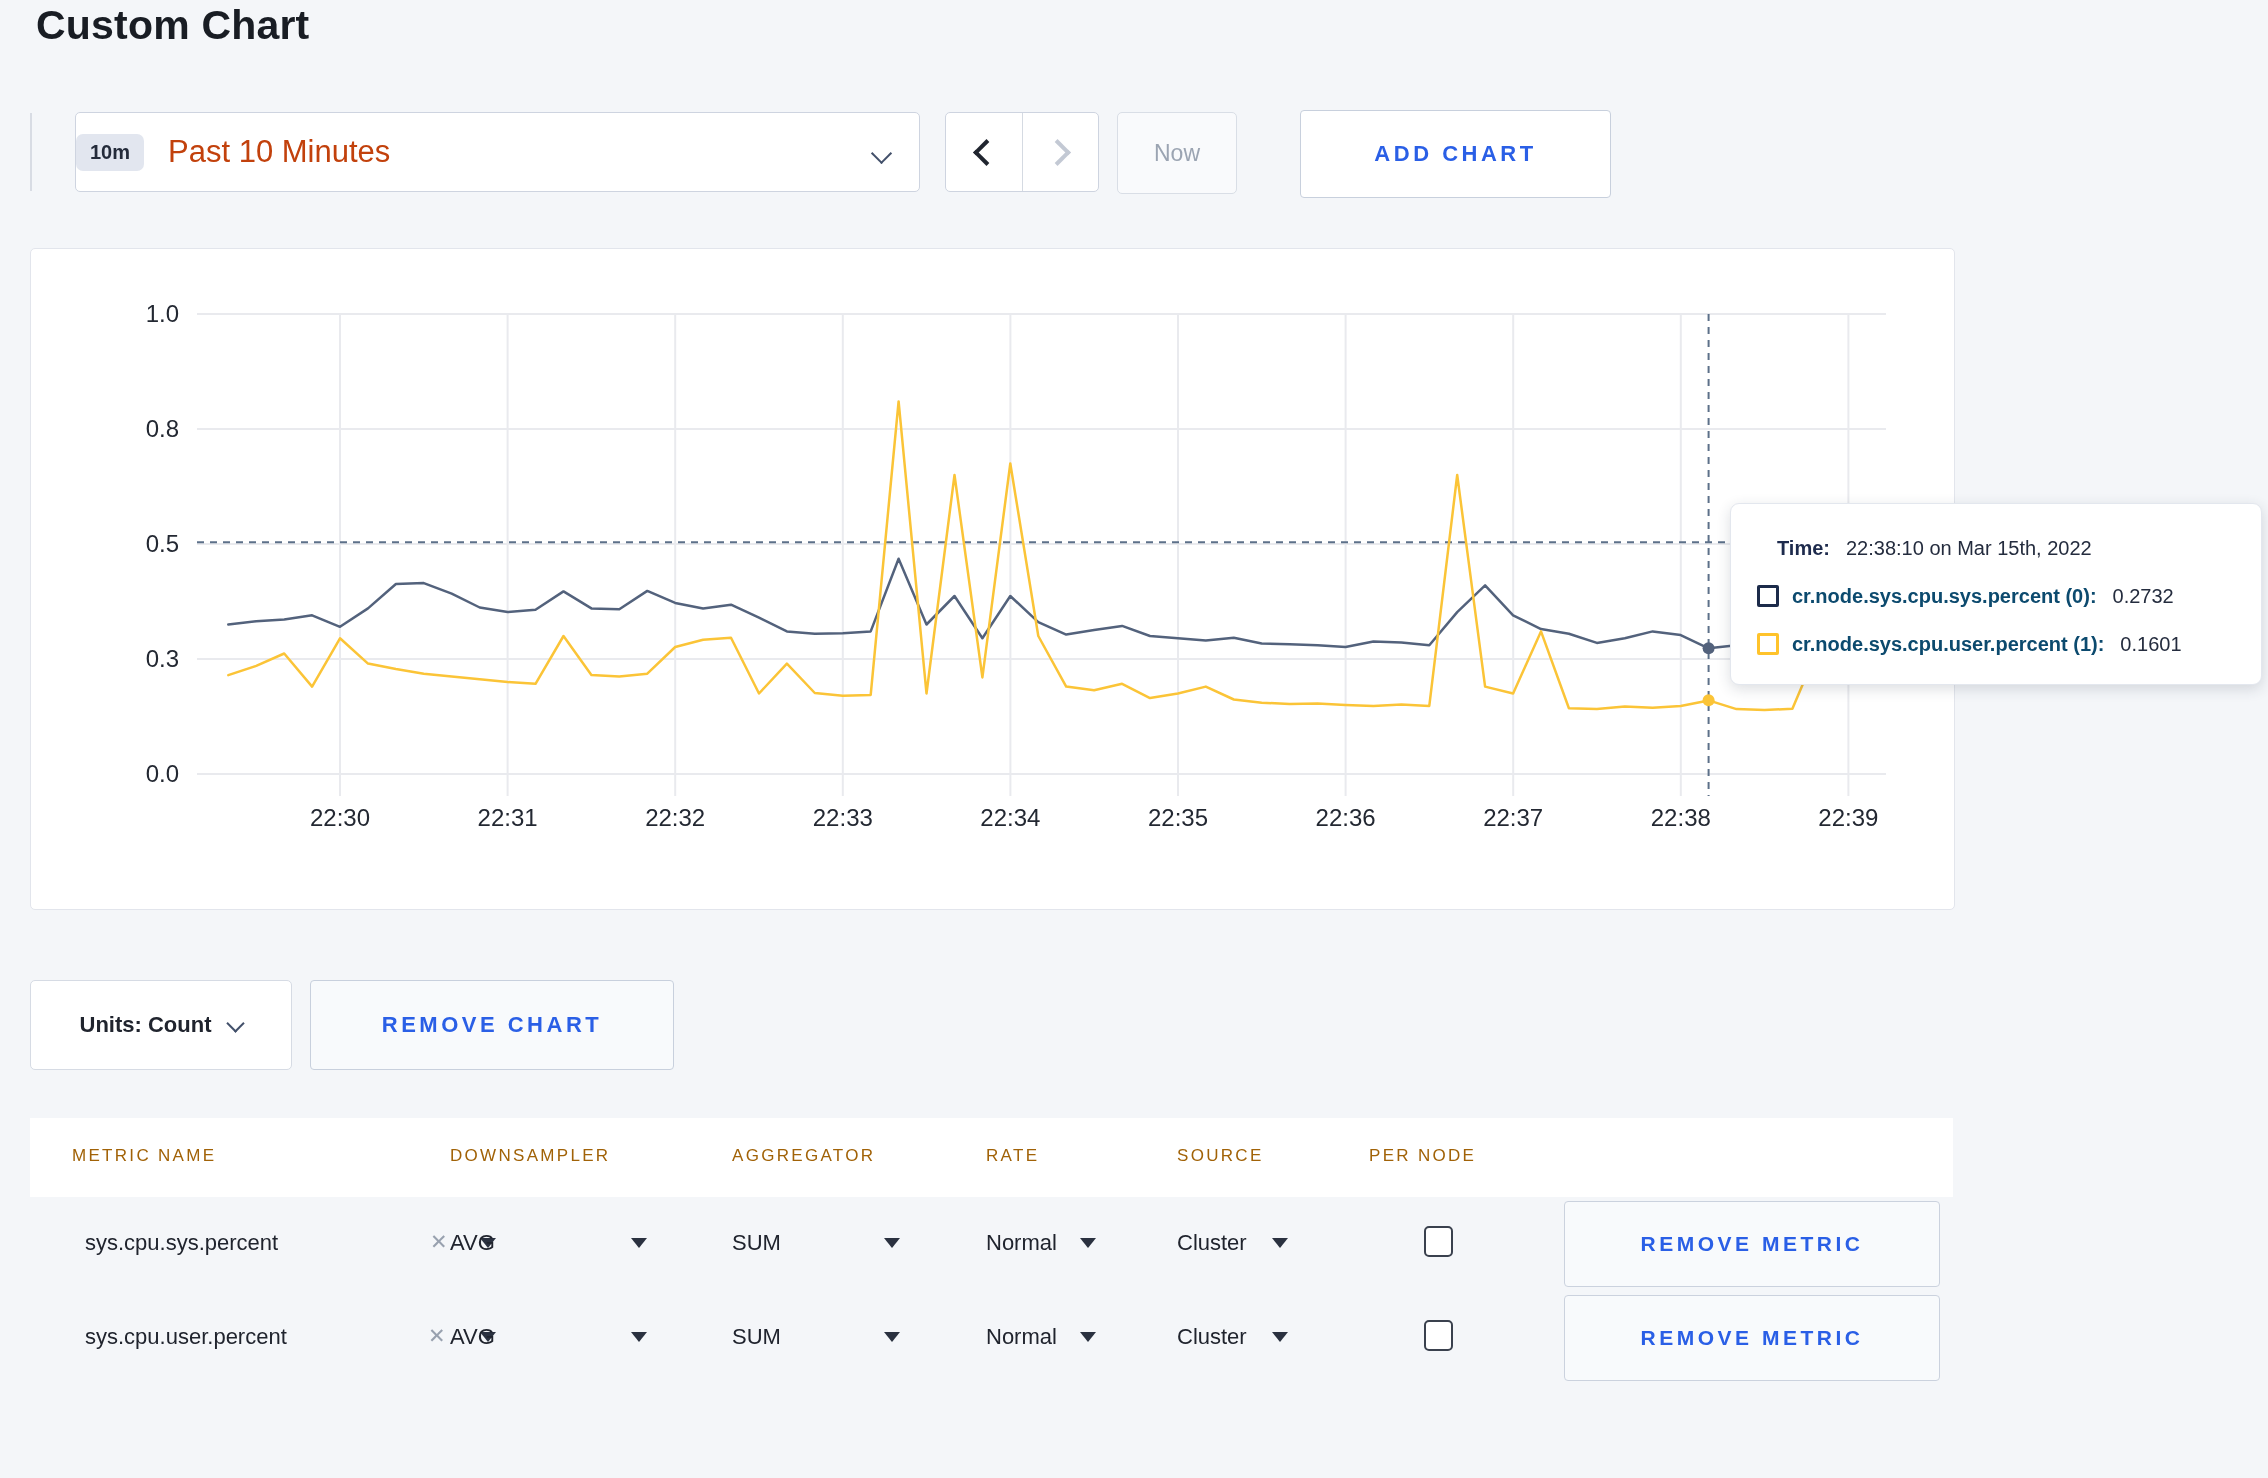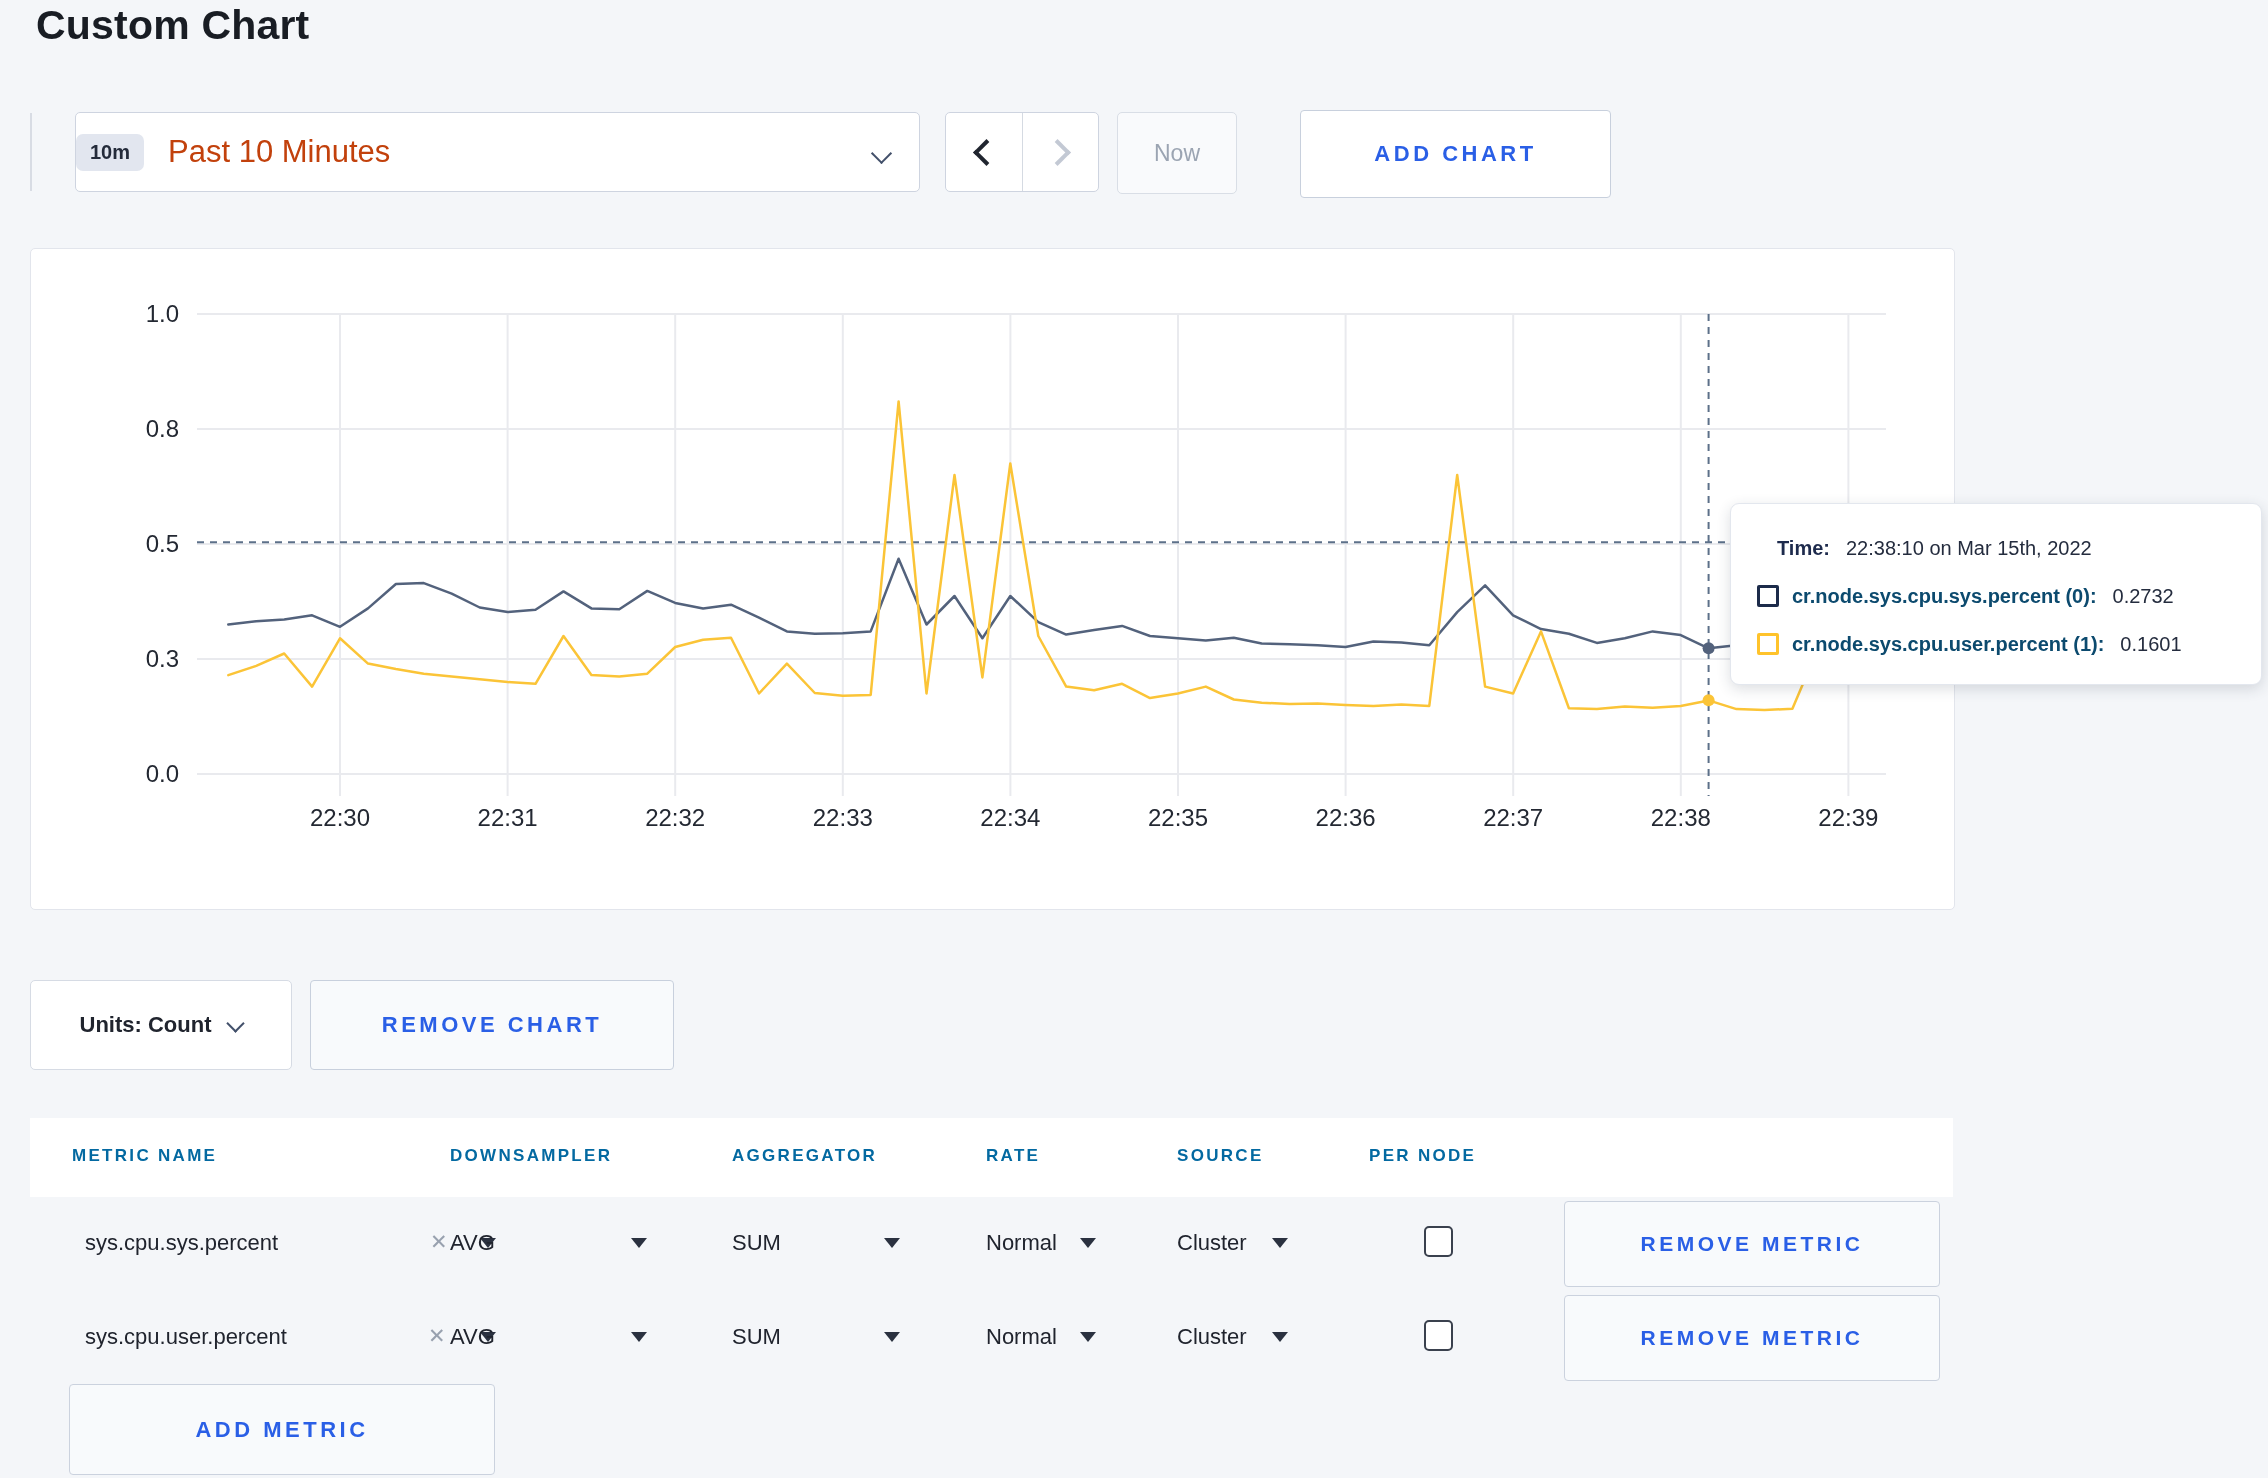--- a/index.html
+++ b/index.html
@@ -37,21 +37,21 @@
   .swatch{width:16px;height:16px;border:3px solid;border-radius:2px;margin-right:13px;flex:0 0 auto;}
   .tt-series-label{font-weight:bold;color:#0c4a6e;}
   
   .btn-units{left:30px;top:980px;width:260px;height:88px;background:#fff;border:1px solid #D6DBE4;border-radius:5px;
              display:flex;align-items:center;justify-content:center;cursor:pointer;}
   .units-text{font-size:22px;font-weight:bold;color:#20242E;}
   .units-chev{width:11px;height:11px;border-right:2.5px solid #42506A;border-bottom:2.5px solid #42506A;transform:rotate(45deg);margin-left:18px;margin-top:-4px;}
   .btn-removechart{left:310px;top:980px;width:362px;height:88px;font-size:22px;background:#F8FAFC;}
   
   .thead-strip{left:30px;top:1118px;width:1923px;height:79px;background:#fff;}
-  .th{position:absolute;top:1146px;font-size:17px;font-weight:700;letter-spacing:2.3px;color:#0369a1;}
+  .th{position:absolute;top:1146px;font-size:17px;font-weight:400;letter-spacing:2.3px;color:#a16207;}
   .cell{position:absolute;font-size:22px;color:#20242E;white-space:nowrap;}
   .x-icon{position:absolute;font-size:21px;color:#98A1AF;cursor:pointer;}
   .tri{position:absolute;width:0;height:0;border-left:8px solid transparent;border-right:8px solid transparent;
        border-top:10px solid #2A3140;cursor:pointer;}
   .checkbox{position:absolute;width:25px;height:27px;background:#fff;border:2.5px solid #3A414E;border-radius:5px;cursor:pointer;}
   .btn-removemetric{width:374px;height:84px;font-size:21px;background:#F8FAFC;border-color:#CBD2DE;}
   .btn-addmetric{left:69px;top:1384px;width:424px;height:89px;font-size:22px;background:#F8FAFC;border-color:#CBD2DE;}
 </style>
 </head>
 <body>
@@ -174,15 +174,14 @@
   <span class="tri" style="left:631px;top:1332px"></span>
   <span class="cell" style="left:732px;top:1324px">SUM</span>
   <span class="tri" style="left:884px;top:1332px"></span>
   <span class="cell" style="left:986px;top:1324px">Normal</span>
   <span class="tri" style="left:1080px;top:1332px"></span>
   <span class="cell" style="left:1177px;top:1324px">Cluster</span>
   <span class="tri" style="left:1272px;top:1332px"></span>
   <span class="checkbox" style="left:1424px;top:1320px"></span>
   <div class="abs btn-outline btn-removemetric" style="left:1564px;top:1295px">REMOVE METRIC</div>
 
-  <div class="abs btn-outline btn-addmetric">ADD METRIC</div>
 
 </div>
 
 </body></html>

